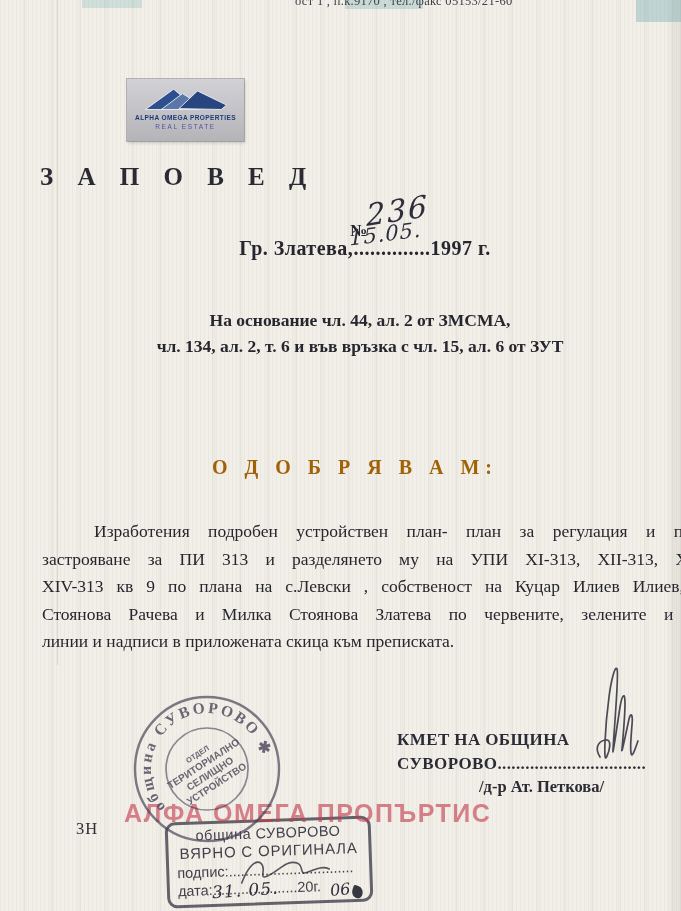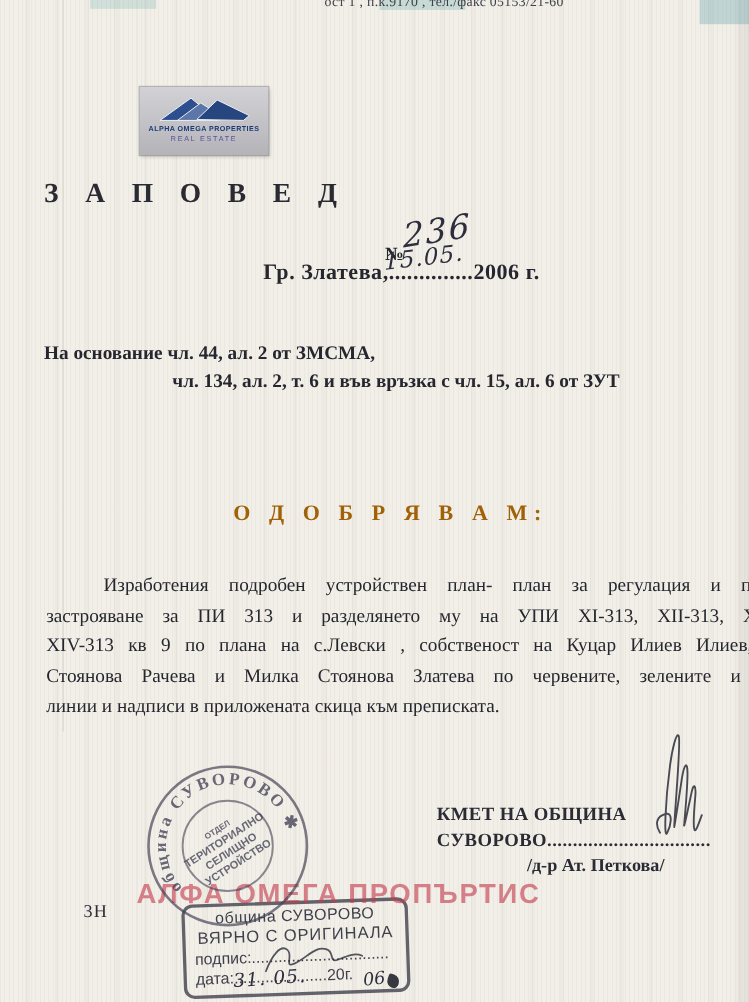--- a/index.html
+++ b/index.html
@@ -43,21 +43,21 @@
   .order-title{left:40px;top:163px;width:640px;text-align:left;
     font-size:25px;font-weight:bold;letter-spacing:9px;color:#2a2a32;}
 
   .number-label{left:350px;top:221px;font-size:17px;font-weight:bold;}
   .hw{font-family:"DejaVu Serif",serif;font-style:italic;color:#2d2d3c;z-index:4;}
   .hw-number{left:366px;top:193px;font-size:30px;transform:rotate(-9deg) skewX(-8deg);letter-spacing:2px;}
   .city-line{left:40px;top:237px;width:650px;text-align:center;font-size:20px;font-weight:600;
     letter-spacing:.5px;}
   .hw-date{left:349px;top:222px;font-size:21px;transform:rotate(-7deg) skewX(-6deg);letter-spacing:1px;}
 
-  .legal-1{left:40px;top:310px;width:640px;font-size:17.5px;font-weight:bold;}
+  .legal-1{left:40px;top:310px;width:640px;text-align:center;font-size:17.5px;font-weight:bold;}
   .legal-2{left:30px;top:336px;width:660px;text-align:center;font-size:17.5px;font-weight:bold;}
 
   .approve{left:30px;top:456px;width:650px;text-align:center;
     font-size:20px;font-weight:bold;letter-spacing:6px;color:#a16207;}
 
   .body-text{left:42px;top:518px;width:700px;font-size:17.5px;line-height:27.5px;color:#26262e;}
   .body-line{text-align:justify;text-align-last:justify;width:648px;}
   .body-line.first{padding-left:52px;width:648px;}
   .body-line.wide{width:700px;}
   .body-line.last{text-align-last:left;}
@@ -110,21 +110,21 @@
     </svg>
     <div class="logo-name">ALPHA OMEGA PROPERTIES</div>
     <div class="logo-tagline">REAL ESTATE</div>
   </div>
 
   <div class="abs order-title">З А П О В Е Д</div>
 
   <div class="abs number-label">№</div>
   <div class="abs hw hw-number">236</div>
 
-  <div class="abs city-line"><span>Гр. Златева,</span><span>..............</span><span>2006 г.</span></div>
+  <div class="abs city-line"><span>Гр. Златева,</span><span>..............</span><span>1997 г.</span></div>
   <div class="abs hw hw-date">15.05.</div>
 
   <div class="abs legal-1">На основание чл. 44, ал. 2 от ЗМСМА,</div>
   <div class="abs legal-2">чл. 134, ал. 2, т. 6 и във връзка с чл. 15, ал. 6 от ЗУТ</div>
 
   <div class="abs approve">О Д О Б Р Я В А М:</div>
 
   <div class="abs body-text">
     <div class="body-line first">Изработения подробен устройствен план- план за регулация и план за</div>
     <div class="body-line wide">застрояване за ПИ 313 и разделянето му на УПИ XI-313, XII-313, XIII-313,</div>

